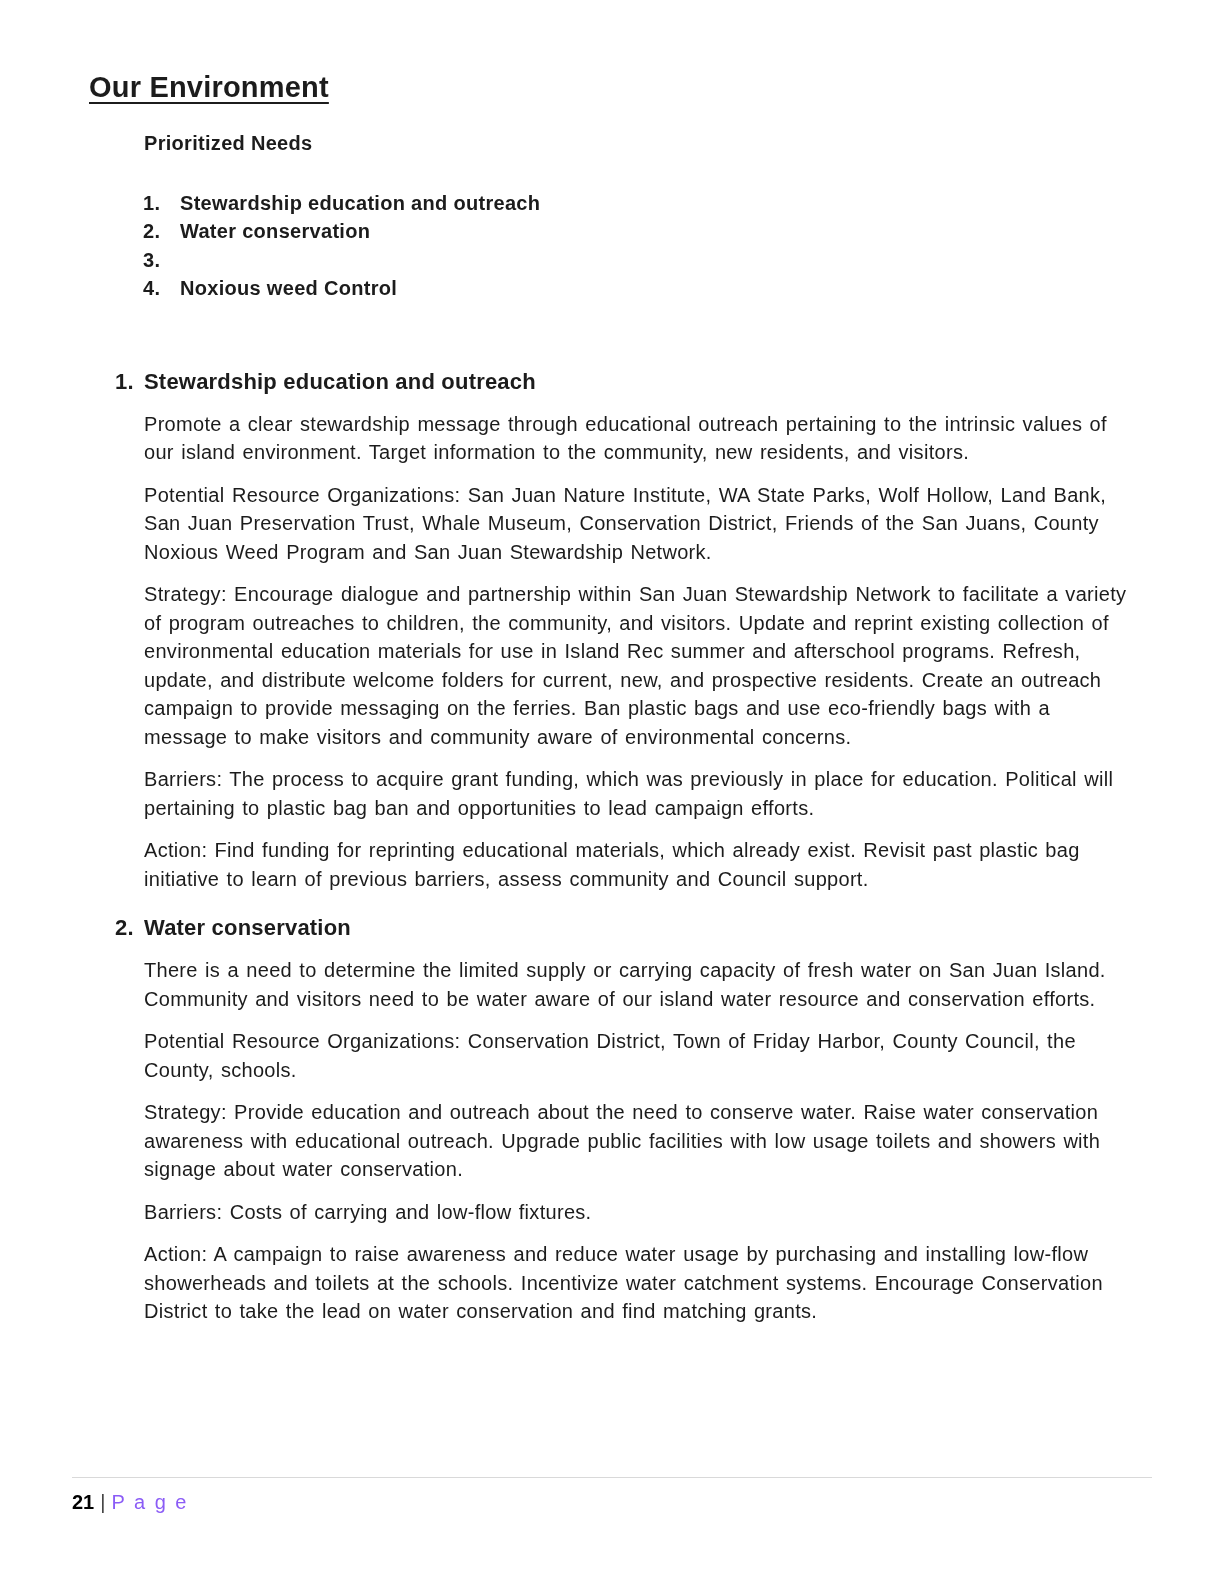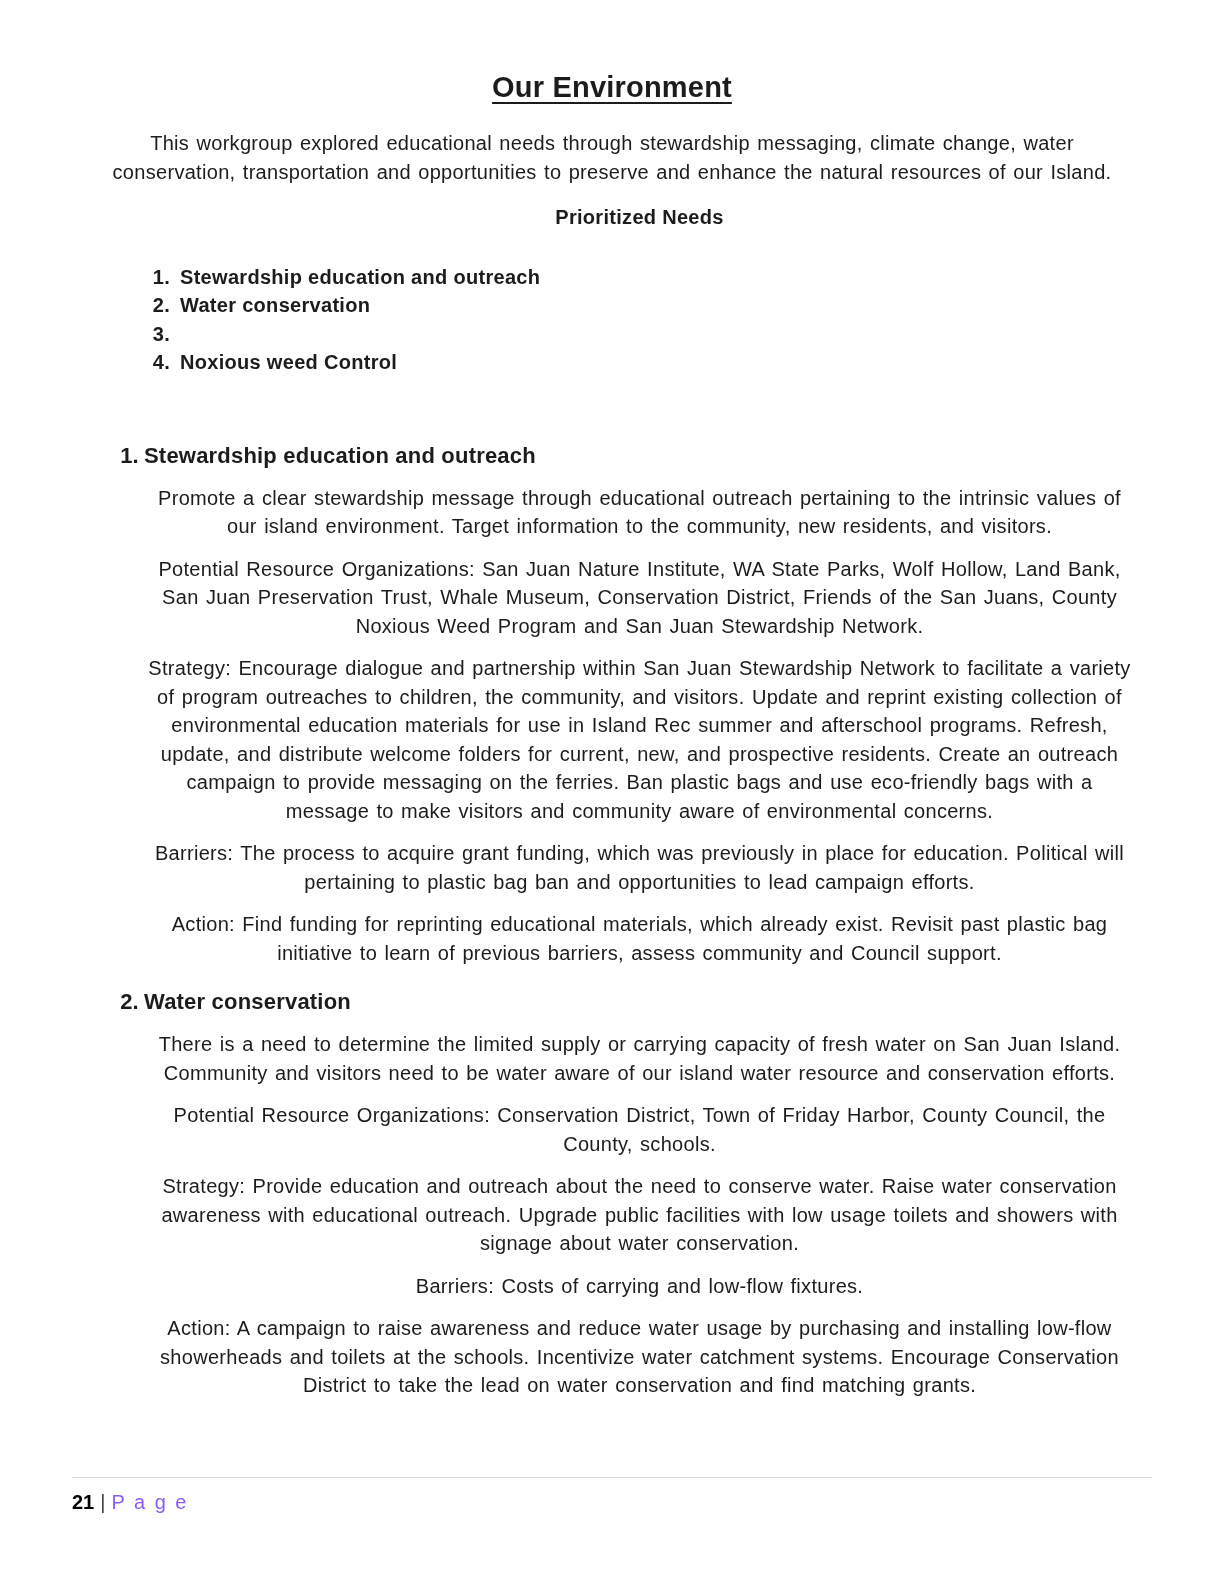--- a/index.html
+++ b/index.html
@@ -9,21 +9,20 @@
     background: #ffffff;
     font-family: "Liberation Sans", sans-serif;
     color: #1c1c1c;
     overflow: hidden;
   }
   .page {
     position: relative;
     width: 1224px;
     height: 1468px;
     background: #ffffff;
-    text-align: center;
   }
   .content {
     position: absolute;
     left: 89px;
     top: 70px;
     width: 1046px;
   }
   .doc-title {
     font-size: 29px;
     font-weight: bold;
@@ -103,21 +102,20 @@
   .footer-label { color: #8b5cf6; letter-spacing: 2px; }
 </style>
 </head>
 <body>
 
 <div class="page">
   <div class="content">
 
     <h1 class="doc-title">Our Environment</h1>
 
-    <p class="body-text intro">This workgroup explored educational needs through stewardship messaging, climate change, water conservation, transportation and opportunities to preserve and enhance the natural resources of our Island.</p>
 
     <div class="pn-heading">Prioritized Needs</div>
 
     <div class="pn-list">
       <div class="pn-item">
         <span class="pn-num">1.</span>
         <span>Stewardship education and outreach</span>
       </div>
       <div class="pn-item">
         <span class="pn-num">2.</span>

